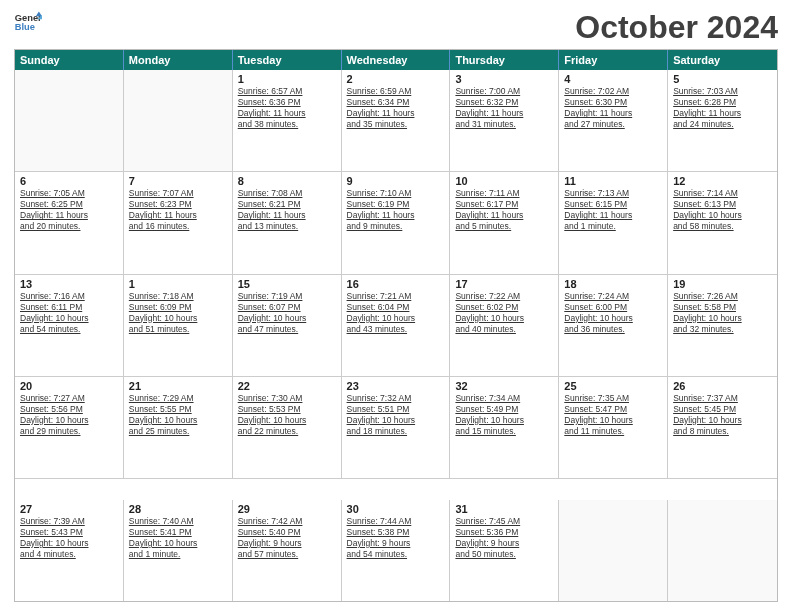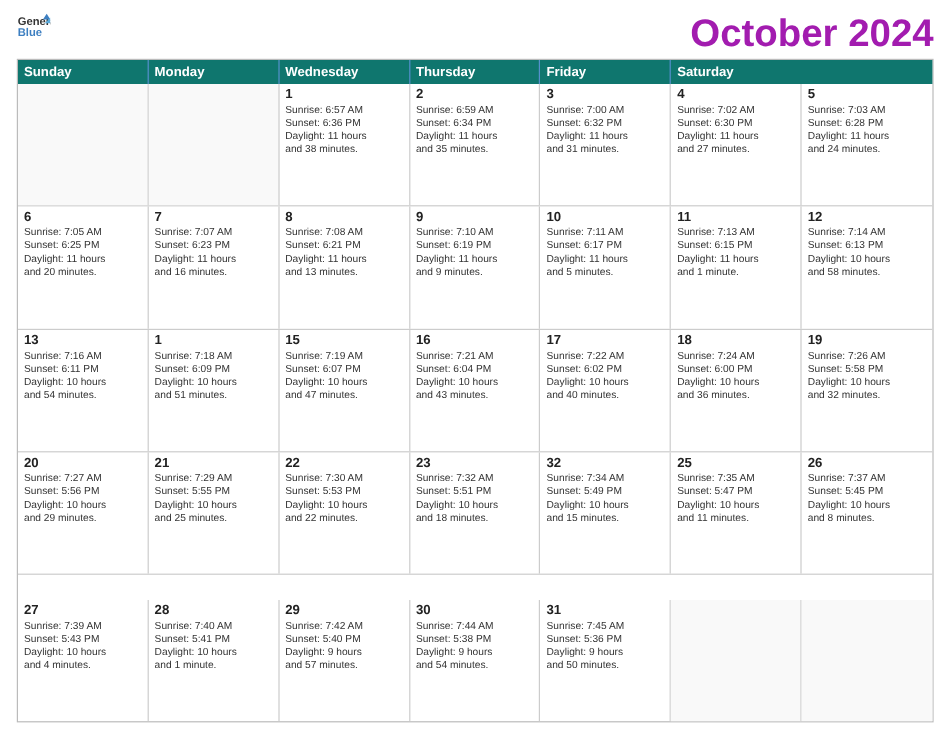--- a/index.html
+++ b/index.html
@@ -31,21 +31,21 @@
     .logo-icon {
       width: 28px;
       height: 28px;
     }
     .title-area {
       text-align: right;
     }
     .main-title {
       font-size: 32px;
       font-weight: bold;
-      color: #a21caf;
+      color: #404040;
       line-height: 1.1;
     }
     .subtitle {
       font-size: 13px;
       color: #444;
       font-weight: bold;
     }
     .calendar {
       flex: 1;
       display: flex;
@@ -92,20 +92,21 @@
       font-size: 11px;
       font-weight: bold;
       color: #222;
       display: block;
       margin-bottom: 1px;
     }
     .cell-text {
       font-size: 8.5px;
       color: #333;
       line-height: 1.3;
+      text-decoration: underline;
     }
   </style>
 </head>
 <body>
 
 <div class="page">
   <div class="header">
     <div class="logo">
       <svg class="logo-icon" viewBox="0 0 36 36">
         <text x="1" y="14" font-size="12" font-weight="bold" fill="#333" font-family="Arial">General</text>
@@ -116,20 +117,21 @@
     </div>
     <div class="title-area">
       <div class="main-title">October 2024</div>
     </div>
   </div>
 
   <div class="calendar">
     <div class="calendar-header">
     <div class="cal-header-cell">Sunday</div>
         <div class="cal-header-cell">Monday</div>
+        <div class="cal-header-cell">Tuesday</div>
         <div class="cal-header-cell">Wednesday</div>
         <div class="cal-header-cell">Thursday</div>
         <div class="cal-header-cell">Friday</div>
         <div class="cal-header-cell">Saturday</div>
       </div>
     <div class="calendar-body">
     <div class="cal-row">
           <div class="cal-cell empty"></div>
           <div class="cal-cell empty"></div>
           <div class="cal-cell">

